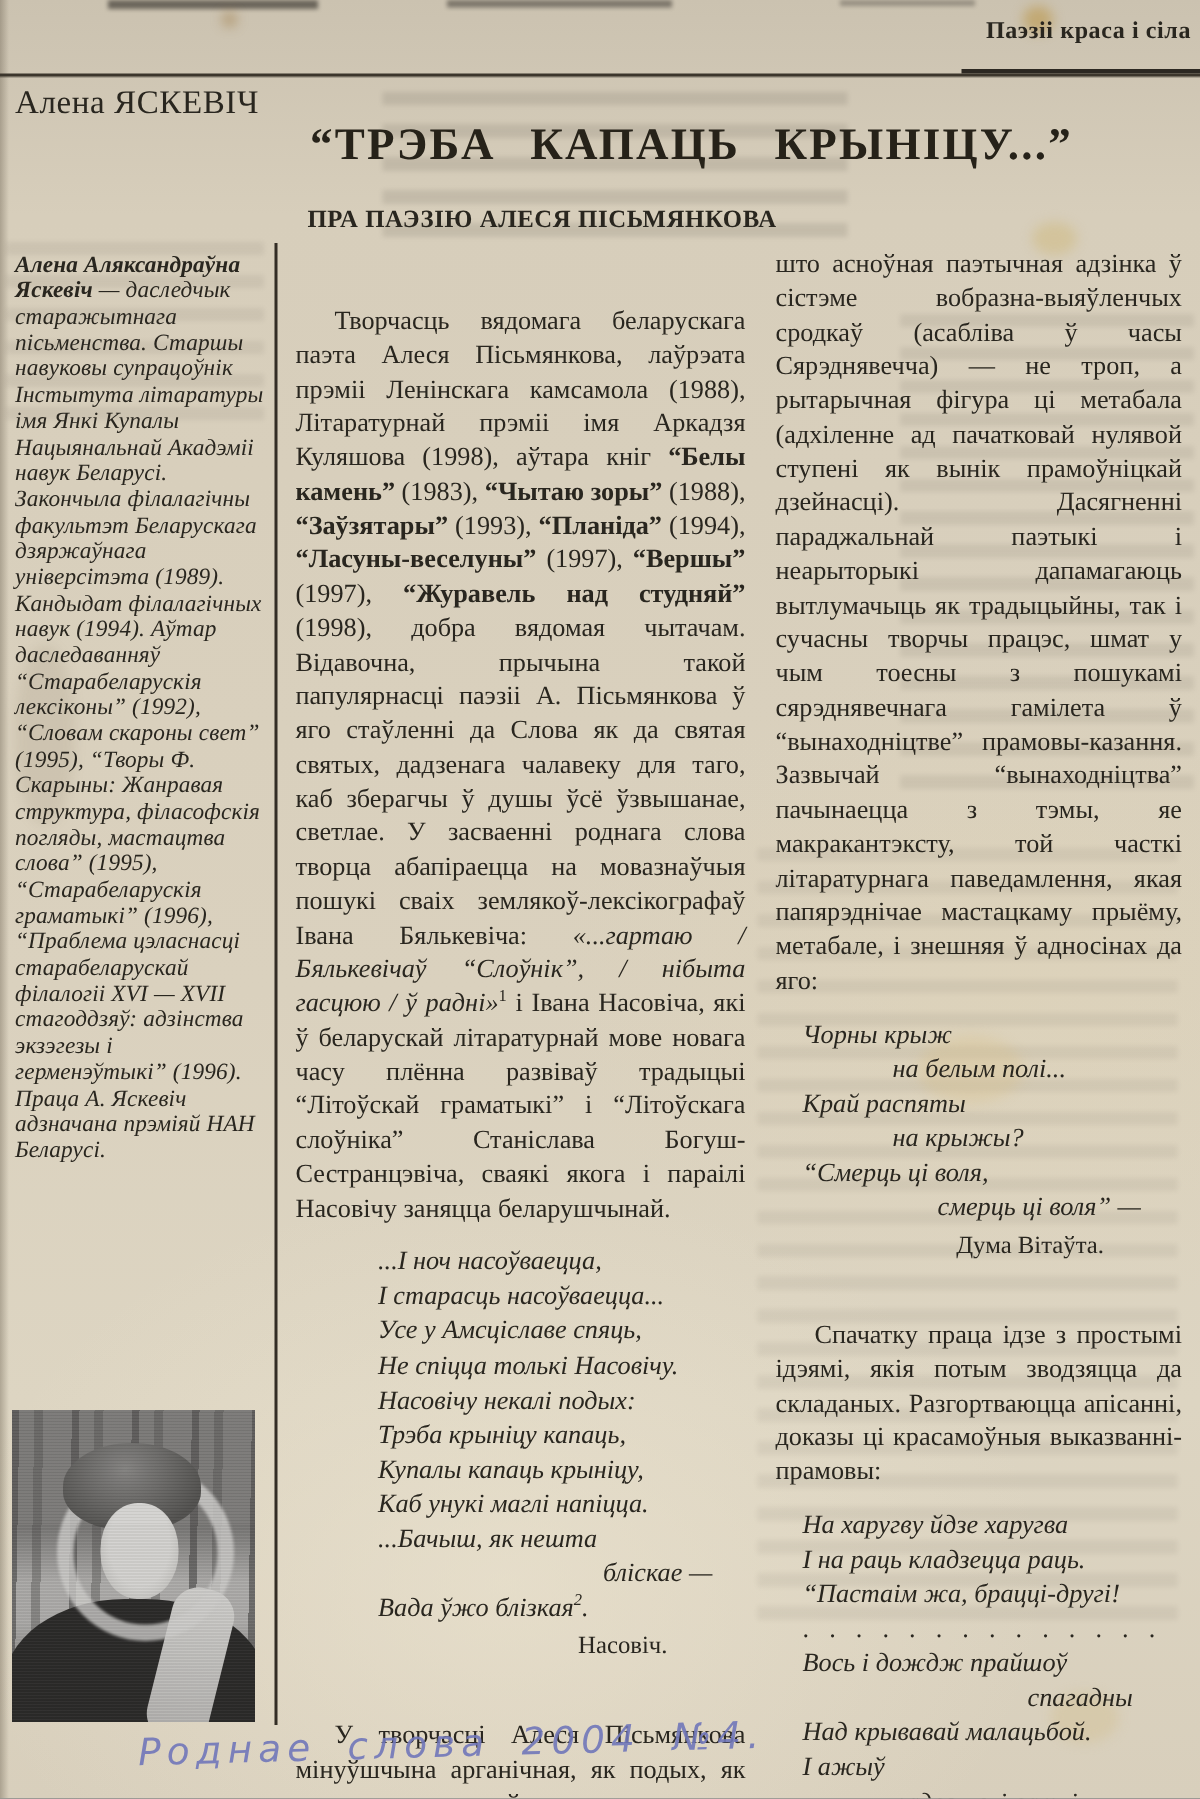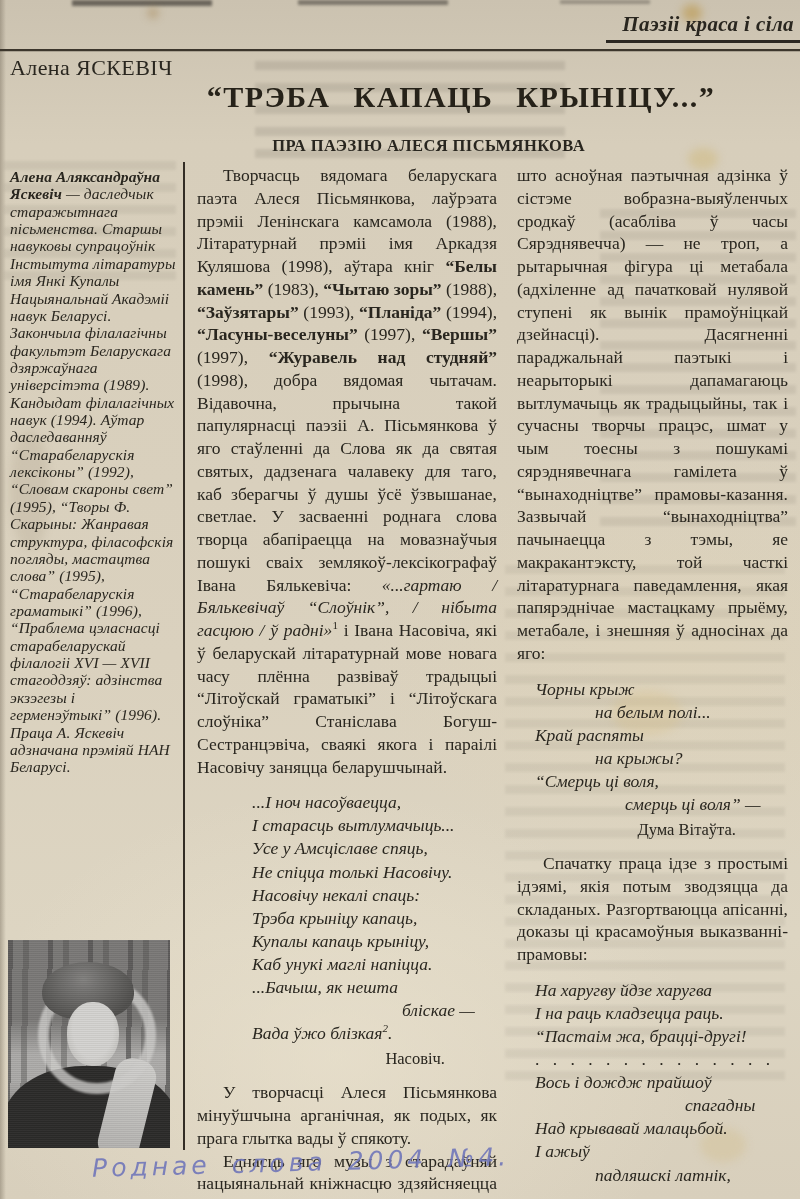--- a/index.html
+++ b/index.html
@@ -7,47 +7,47 @@
     position:relative; width:800px; height:1199px; overflow:hidden;
     background:
       radial-gradient(ellipse 520px 380px at 42% 88%, rgba(238,230,210,.55), rgba(238,230,210,0) 70%),
       radial-gradient(ellipse 420px 300px at 85% 55%, rgba(225,212,180,.35), rgba(225,212,180,0) 75%),
       linear-gradient(180deg,#cbc2b0 0,#d7cebb 12%,#dad1be 55%,#ddd5c2 78%,#d8cfbc 100%);
     font-family:"Liberation Serif","DejaVu Serif",serif;
     color:#29261f;
   }
   
   .rubric{
-    position:absolute; top:12px; right:0; padding:0 6px 3px 16px;
-    font-size:21px; font-weight:bold; font-style:italic;
+    position:absolute; top:12px; right:0; padding:0 6px 16px 16px;
+    font-size:16px; font-weight:bold; 
     border-bottom:3px solid #2c2822; letter-spacing:.4px;
   }
   .full-rule{position:absolute; top:49px; left:0; right:0; height:2px; background:#3c362c; box-shadow:0 1px 0 rgba(60,54,44,.25);}
   .author{position:absolute; top:55px; left:10px; font-size:22px; letter-spacing:.4px;}
   .title{
     position:absolute; top:80px; left:106px; width:710px; text-align:center;
     font-size:30px; font-weight:bold; letter-spacing:1.5px; word-spacing:14px; color:#262219;
   }
   .subtitle{
-    position:absolute; top:136px; left:205px; width:380px; text-align:right;
+    position:absolute; top:136px; left:205px; width:380px; text-align:left;
     font-size:16.5px; font-weight:bold; letter-spacing:.4px;
   }
   
   .columns{position:absolute; top:162px; left:8px; right:6px; display:flex; align-items:flex-start;}
   .sidebar{
     width:168px; min-height:982px; flex:0 0 auto;
     border-right:2px solid #332d25;
     padding:6px 5px 0 2px;
     font-style:italic; font-size:15.5px; line-height:1.12; letter-spacing:.1px;
   }
   .sidebar .name{font-weight:bold;}
   .col1{width:300px; flex:0 0 auto; padding:2px 6px 0 12px;}
   .col2{flex:1 1 auto; padding:2px 6px 0 14px;}
   .body-text{font-size:17.5px; line-height:1.3; text-align:justify;}
-  .body-text.indent{text-indent:26px;}
+  .body-text.indent{text-indent:26px;margin-top:38px;}
   .seg-b{font-weight:bold;}
   .seg-i{font-style:italic;}
   sup{font-size:11px; line-height:0;}
   
   .verse{font-style:italic; font-size:17.5px; line-height:1.32; margin:13px 0 4px 55px;}
   .col2 .verse{margin-left:18px;}
   .vline{white-space:nowrap;}
   .vdots{letter-spacing:4.5px; font-style:normal; overflow:hidden; max-width:235px;}
   .verse-sig{font-style:normal; font-size:16.5px; text-align:right; margin:3px 52px 12px 0;}
   .col2 .verse-sig{}
@@ -123,24 +123,24 @@
   <div class="columns">
 
     <div class="sidebar">
       <span class="name">Алена Аляксандраўна Яскевіч</span><span> — даследчык старажытнага пісьменства. Старшы навуковы супрацоўнік Інстытута літаратуры імя Янкі Купалы Нацыянальнай Акадэміі навук Беларусі. Закончыла філалагічны факультэт Беларускага дзяржаўнага універсітэта (1989). Кандыдат філалагічных навук (1994). Аўтар даследаванняў “Старабеларускія лексіконы” (1992), “Словам скароны свет” (1995), “Творы Ф. Скарыны: Жанравая структура, філасофскія погляды, мастацтва слова” (1995), “Старабеларускія граматыкі” (1996), “Праблема цэласнасці старабеларускай філалогіі XVI — XVII стагоддзяў: адзінства экзэгезы і герменэўтыкі” (1996). Праца А. Яскевіч адзначана прэміяй НАН Беларусі.</span>
     </div>
 
     <div class="col1">
       <div class="body-text indent"><span>Творчасць вядомага беларускага паэта Алеся Пісьмянкова, лаўрэата прэміі Ленінскага камсамола (1988), Літаратурнай прэміі імя Аркадзя Куляшова (1998), аўтара кніг </span><span class="seg-b">“Белы камень”</span><span> (1983), </span><span class="seg-b">“Чытаю зоры”</span><span> (1988), </span><span class="seg-b">“Заўзятары”</span><span> (1993), </span><span class="seg-b">“Планіда”</span><span> (1994), </span><span class="seg-b">“Ласуны-веселуны”</span><span> (1997), </span><span class="seg-b">“Вершы”</span><span> (1997), </span><span class="seg-b">“Журавель над студняй”</span><span> (1998), добра вядомая чытачам. Відавочна, прычына такой папулярнасці паэзіі А. Пісьмянкова ў яго стаўленні да Слова як да святая святых, дадзенага чалавеку для таго, каб зберагчы ў душы ўсё ўзвышанае, светлае. У засваенні роднага слова творца абапіраецца на мовазнаўчыя пошукі сваіх землякоў-лексікографаў Івана Бялькевіча: </span><span class="seg-i">«...гартаю / Бялькевічаў “Слоўнік”, / нібыта гасцюю / ў радні»</span><sup>1</sup><span> і Івана Насовіча, які ў беларускай літаратурнай мове новага часу плённа развіваў традыцыі “Літоўскай граматыкі” і “Літоўскага слоўніка” Станіслава Богуш-Сестранцэвіча, сваякі якога і параілі Насовічу заняцца беларушчынай.</span></div>
       <div class="verse">
           <div class="vline"><span>...І ноч насоўваецца,</span></div>
-          <div class="vline"><span>І старасць вытлумачыць...</span></div>
+          <div class="vline"><span>І старасць насоўваецца...</span></div>
           <div class="vline"><span>Усе у Амсціславе спяць,</span></div>
           <div class="vline"><span>Не спіцца толькі Насовічу.</span></div>
-          <div class="vline"><span>Насовічу некалі спаць:</span></div>
+          <div class="vline"><span>Насовічу некалі подых:</span></div>
           <div class="vline"><span>Трэба крыніцу капаць,</span></div>
           <div class="vline"><span>Купалы капаць крыніцу,</span></div>
           <div class="vline"><span>Каб унукі маглі напіцца.</span></div>
           <div class="vline"><span>...Бачыш, як нешта</span></div>
           <div class="vline" style="margin-left: 150px;"><span>бліскае —</span></div>
           <div class="vline"><span>Вада ўжо блізкая</span><sup>2</sup><span>.</span></div>
         </div>
       <div class="verse-sig">Насовіч.</div>
       <div class="body-text indent">У творчасці Алеся Пісьмянкова мінуўшчына арганічная, як подых, як прага глытка вады ў спякоту.</div>
       <div class="body-text indent">Еднасць яго музы з старадаўняй нацыянальнай кніжнасцю здзяйсняецца праз засваенне геральдычных сімвалаў — маральных арыенціраў даўніны ў сучасным айчынным мастацкім працэсе. Згадаем,</div>

